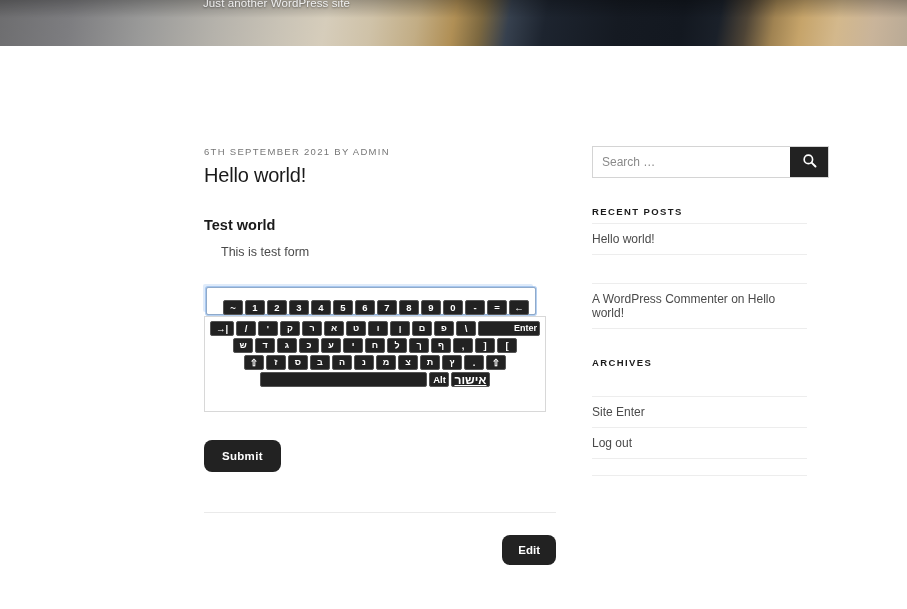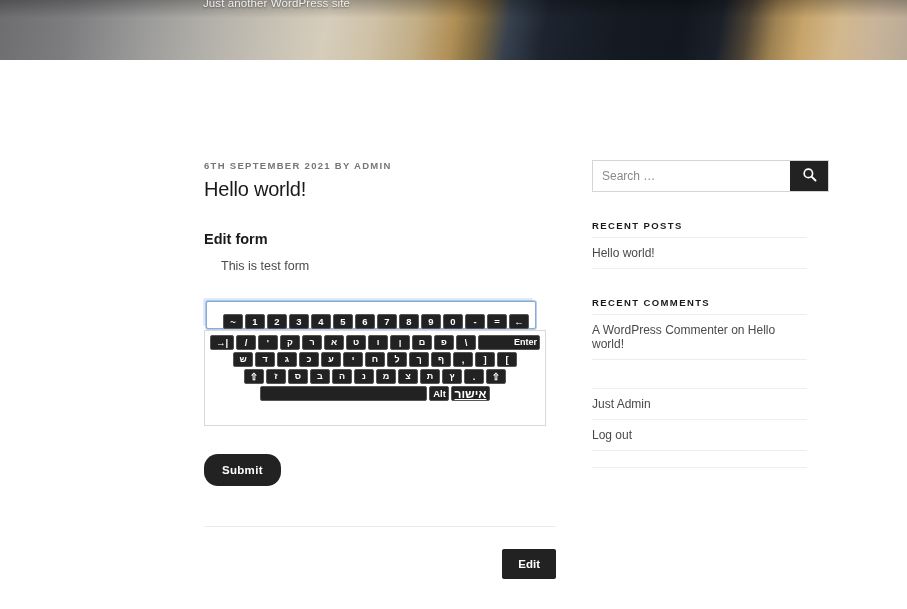--- a/index.html
+++ b/index.html
@@ -13,21 +13,21 @@
     overflow: hidden;
     font-family: "Liberation Sans", sans-serif;
     color: #3a3a3a;
     position: relative;
   }
 
   
   .site-header {
     position: relative;
     width: 907px;
-    height: 60px;
+    height: 46px;
     overflow: hidden;
     background: #8a8a8a;
   }
   .banner-img {
     position: absolute;
     inset: 0;
     background:
       radial-gradient(ellipse 120px 60px at 968px 30px, rgba(0,0,0,0.0) 0%, rgba(0,0,0,0.0) 100%),
       linear-gradient(100deg,
         #6d6d6f 0%,
@@ -83,21 +83,21 @@
 
   
   .main-col {
     position: absolute;
     left: 204px;
     top: 100px;
     width: 352px;
   }
   .entry-meta {
     font-size: 9.5px;
-    font-weight: bold;
+    font-weight: normal;
     letter-spacing: 1.3px;
     color: #767676;
     text-transform: uppercase;
     margin: 0 0 6px 0;
   }
   .entry-title {
     font-size: 20px;
     font-weight: normal;
     color: #1a1a1a;
     margin: 0 0 30px 0;
@@ -185,21 +185,21 @@
   .kb-key.alt       { min-width: 20px; }
   .kb-key.ok        { min-width: 30px; font-size: 12px; text-decoration: underline; }
   .kb-key.hebrew    { font-size: 9px; }
 
   
   .btn-dark {
     display: inline-block;
     background: #222222;
     color: #ffffff;
     border: none;
-    border-radius: 14px;
+    border-radius: 8px;
     font-size: 11.5px;
     font-weight: bold;
     letter-spacing: 0.3px;
     padding: 10px 18px;
     cursor: pointer;
     font-family: "Liberation Sans", sans-serif;
   }
   .submit-wrap { margin-top: 28px; }
 
   .entry-footer-rule {
@@ -209,21 +209,21 @@
   }
   .edit-row {
     display: flex;
     justify-content: flex-end;
     margin-top: 22px;
   }
   .btn-edit {
     background: #222222;
     color: #fff;
     border: none;
-    border-radius: 2px;
+    border-radius: 8px;
     font-size: 11.5px;
     font-weight: bold;
     padding: 9px 16px;
     cursor: pointer;
     font-family: "Liberation Sans", sans-serif;
   }
 
   
   .sidebar {
     position: absolute;
@@ -295,21 +295,21 @@
 </header>
 
 <div class="page">
   <div class="content-wrap">
 
     <main class="main-col">
 
       <div class="entry-meta">6TH SEPTEMBER 2021 BY ADMIN</div>
       <h1 class="entry-title">Hello world!</h1>
 
-      <h2 class="form-heading">Edit form</h2>
+      <h2 class="form-heading">Test world</h2>
       <p class="form-desc">This is test form</p>
 
       <div class="kb-block">
         <input class="kb-input" type="text" placeholder="" style="">
         <div class="kb-panel">
           <div id="kb-rows">
               <div class="kb-row row-num">
                 <div class="kb-key ">~</div>
                 <div class="kb-key ">1</div>
                 <div class="kb-key ">2</div>
@@ -404,30 +404,30 @@
       </form>
 
       <div id="sidebar-widgets">
           <section class="widget">
             <h3 class="widget-title">RECENT POSTS</h3>
             <ul class="widget-list">
               <li><a href="#">Hello world!</a></li>
             </ul>
           </section>
           <section class="widget">
-            <h3 class="widget-title">RECENT COMMENTS</h3>
             <ul class="widget-list">
               <li><a href="#">A WordPress Commenter on Hello world!</a></li>
             </ul>
           </section>
           <section class="widget">
+            <h3 class="widget-title">ARCHIVES</h3>
           </section>
           <section class="widget">
             <ul class="widget-list">
-              <li><a href="#">Just Admin</a></li>
+              <li><a href="#">Site Enter</a></li>
               <li><a href="#">Log out</a></li>
               <li></li>
             </ul>
           </section>
         </div>
     </aside>
 
   </div>
 </div>
 

